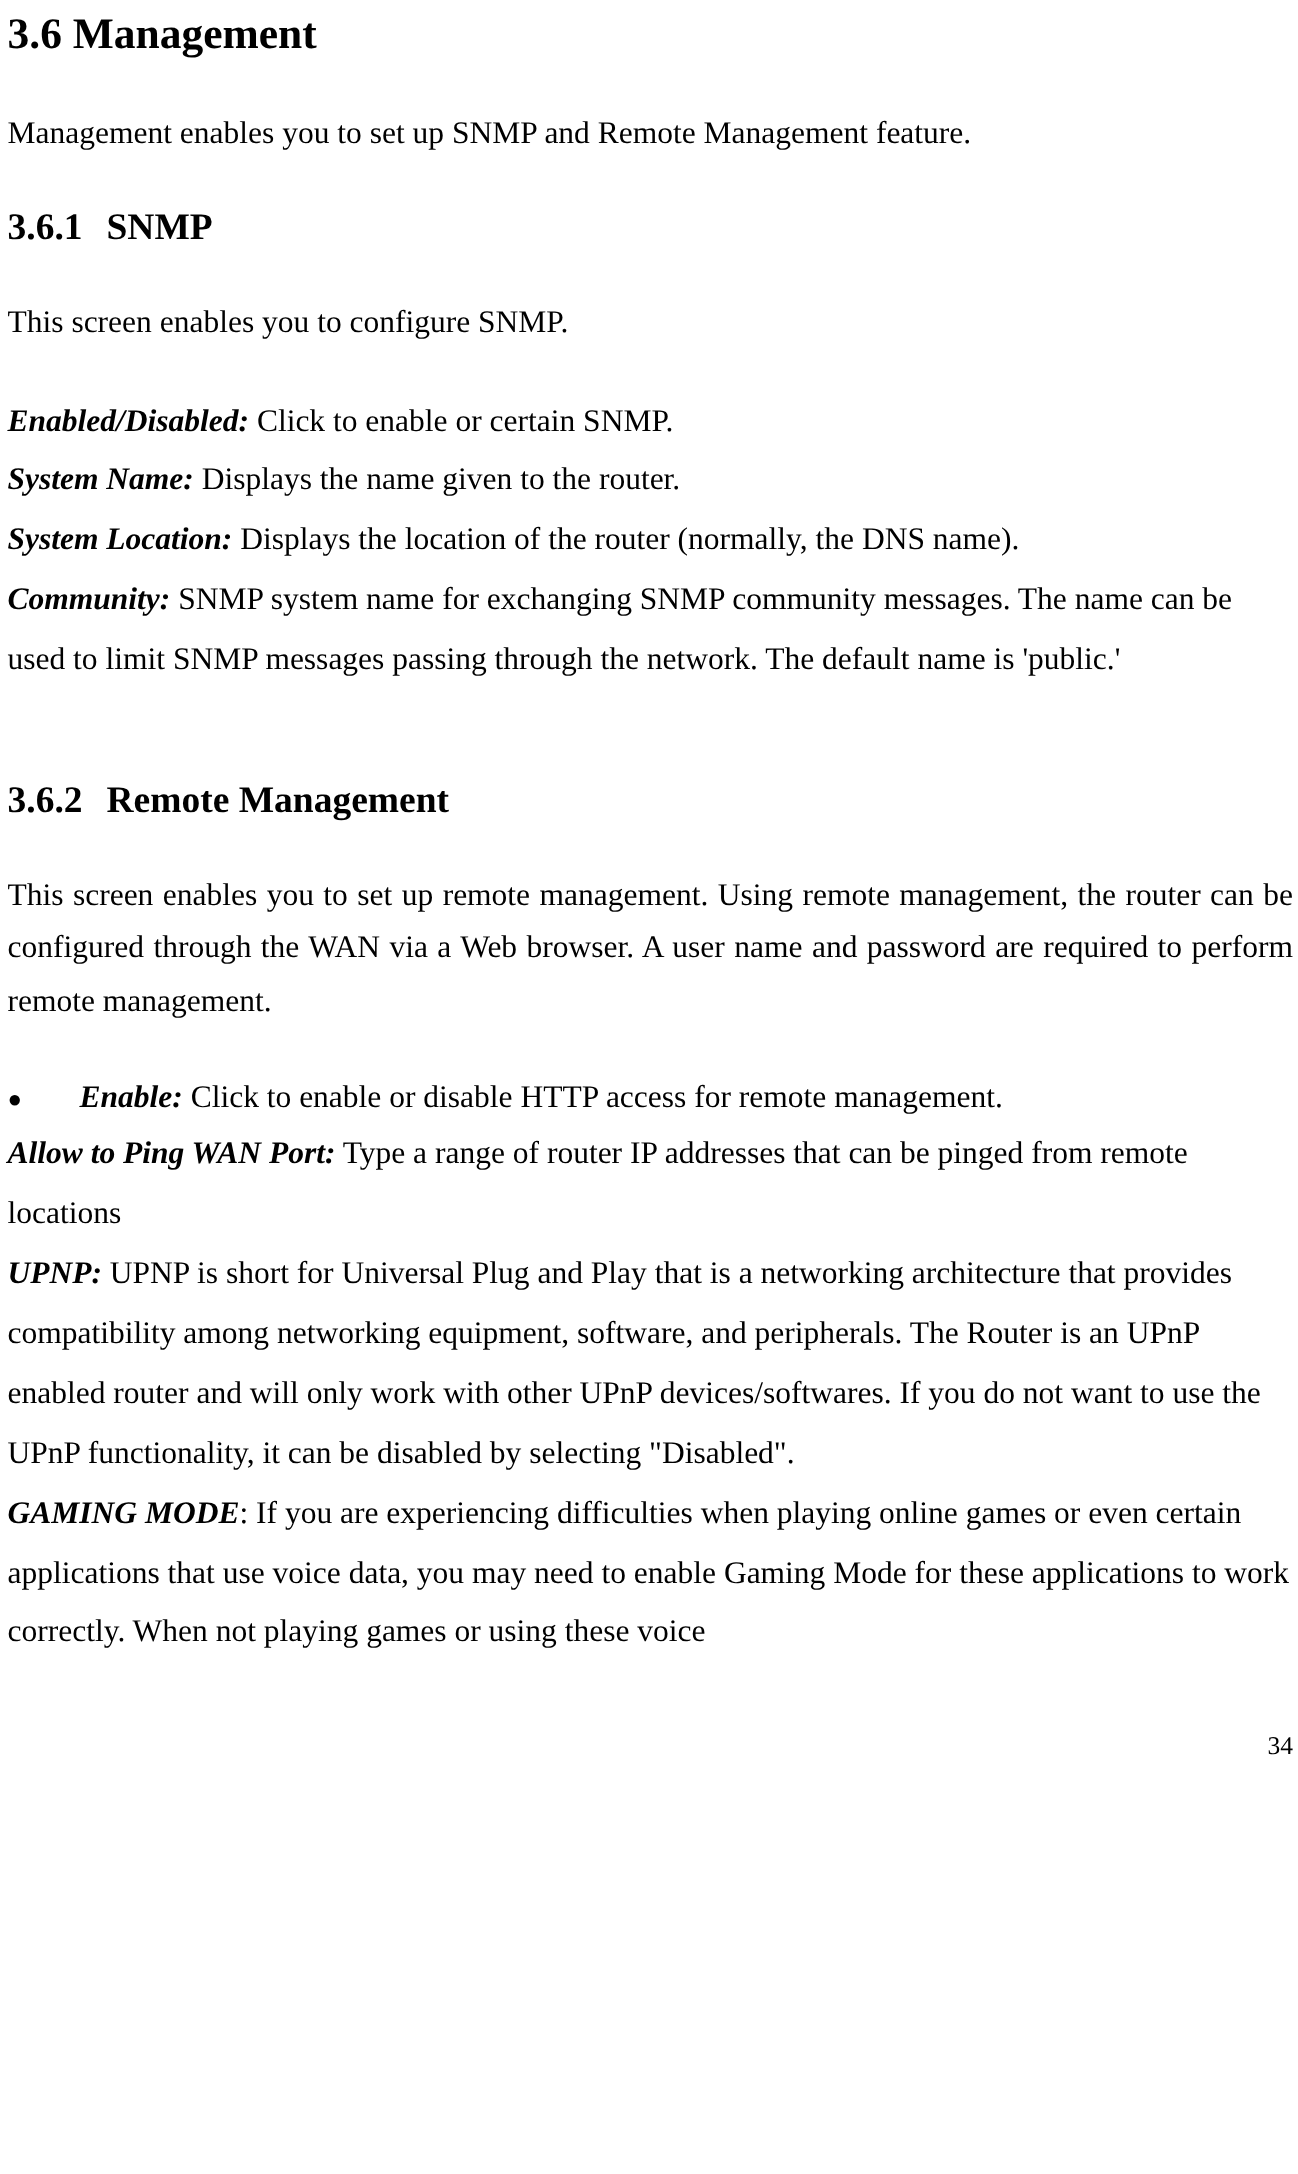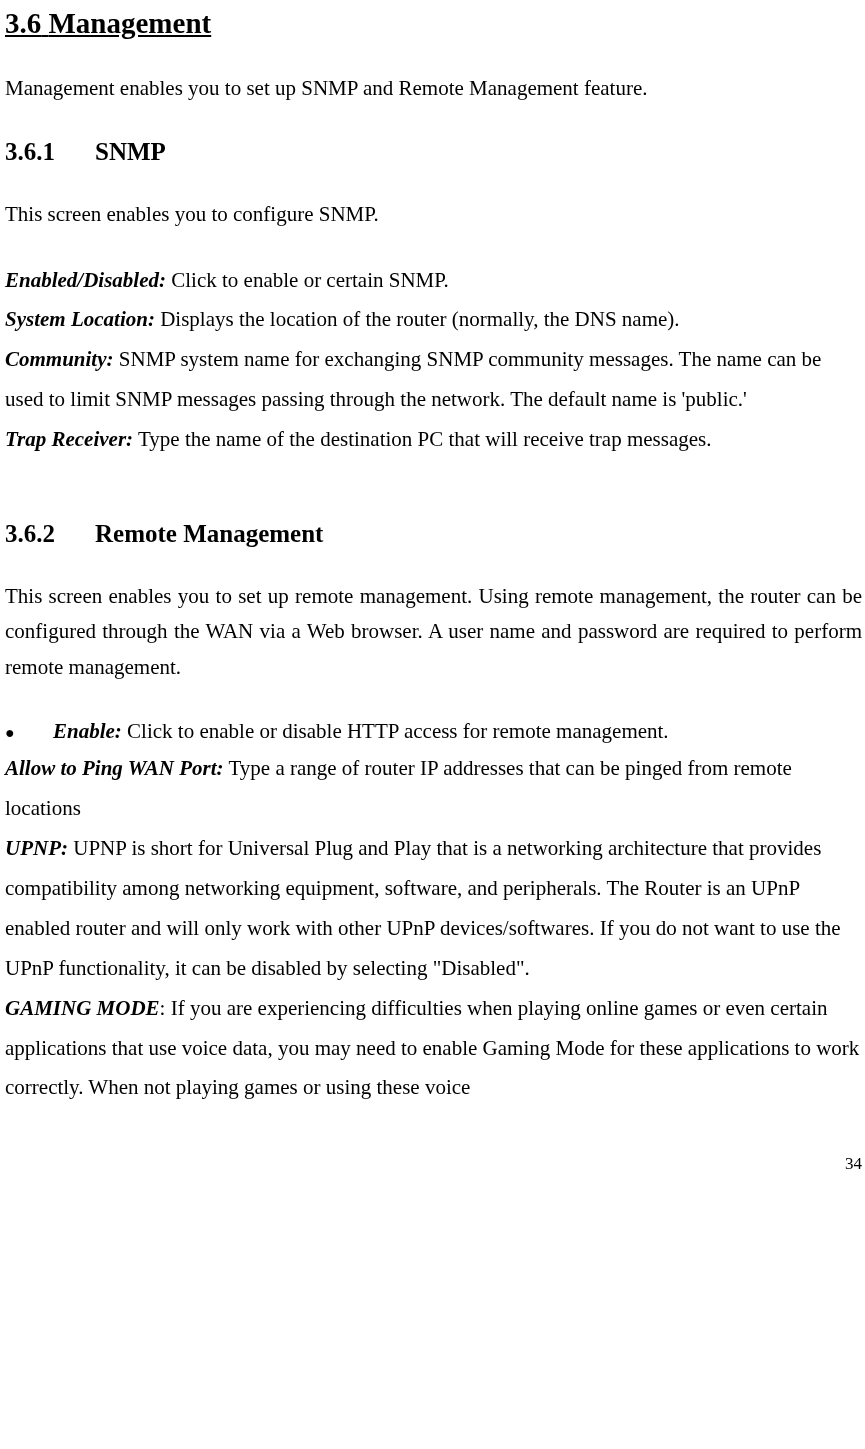--- a/index.html
+++ b/index.html
@@ -14,32 +14,31 @@
       width: 865px;
       padding: 5px 3px 30px 5px;
       font-size: 21px;
       line-height: 1.9;
     }
     .h1 {
       font-size: 29px;
       font-weight: bold;
       line-height: 1.3;
       margin-bottom: 28px;
-      text-decoration: underline;
     }
     .h2 {
       font-size: 25px;
       font-weight: bold;
       line-height: 1.3;
       margin-top: 30px;
       margin-bottom: 28px;
     }
     .h2 .section-number {
       display: inline-block;
-      margin-right: 40px;
+      margin-right: 16px;
     }
     .para {
       margin-bottom: 28px;
       line-height: 1.7;
     }
     .para.justify {
       text-align: justify;
     }
     .def-block {
       line-height: 1.9;
@@ -83,23 +82,23 @@
 <div class="para">Management enables you to set up SNMP and Remote Management feature.</div>
 
 <div class="h2">
   <span class="section-number">3.6.1</span><span>SNMP</span>
 </div>
 
 <div class="para">This screen enables you to configure SNMP.</div>
 
 <div class="def-block">
   <div><span class="bold">Enabled/Disabled:</span><span> Click to enable or certain SNMP.</span></div>
+  <div><span class="bold">System Name:</span><span> Displays the name given to the router.</span></div>
   <div><span class="bold">System Location:</span><span> Displays the location of the router (normally, the DNS name).</span></div>
   <div><span class="bold">Community:</span><span> SNMP system name for exchanging SNMP community messages. The name can be used to limit SNMP messages passing through the network. The default name is 'public.'</span></div>
-  <div><span class="bold">Trap Receiver:</span><span> Type the name of the destination PC that will receive trap messages.</span></div>
 </div>
 
 <div class="blank-line"></div>
 
 <div class="h2">
   <span class="section-number">3.6.2</span><span>Remote Management</span>
 </div>
 
 <div class="para justify">This screen enables you to set up remote management. Using remote management, the router can be configured through the WAN via a Web browser. A user name and password are required to perform remote management.</div>
 

